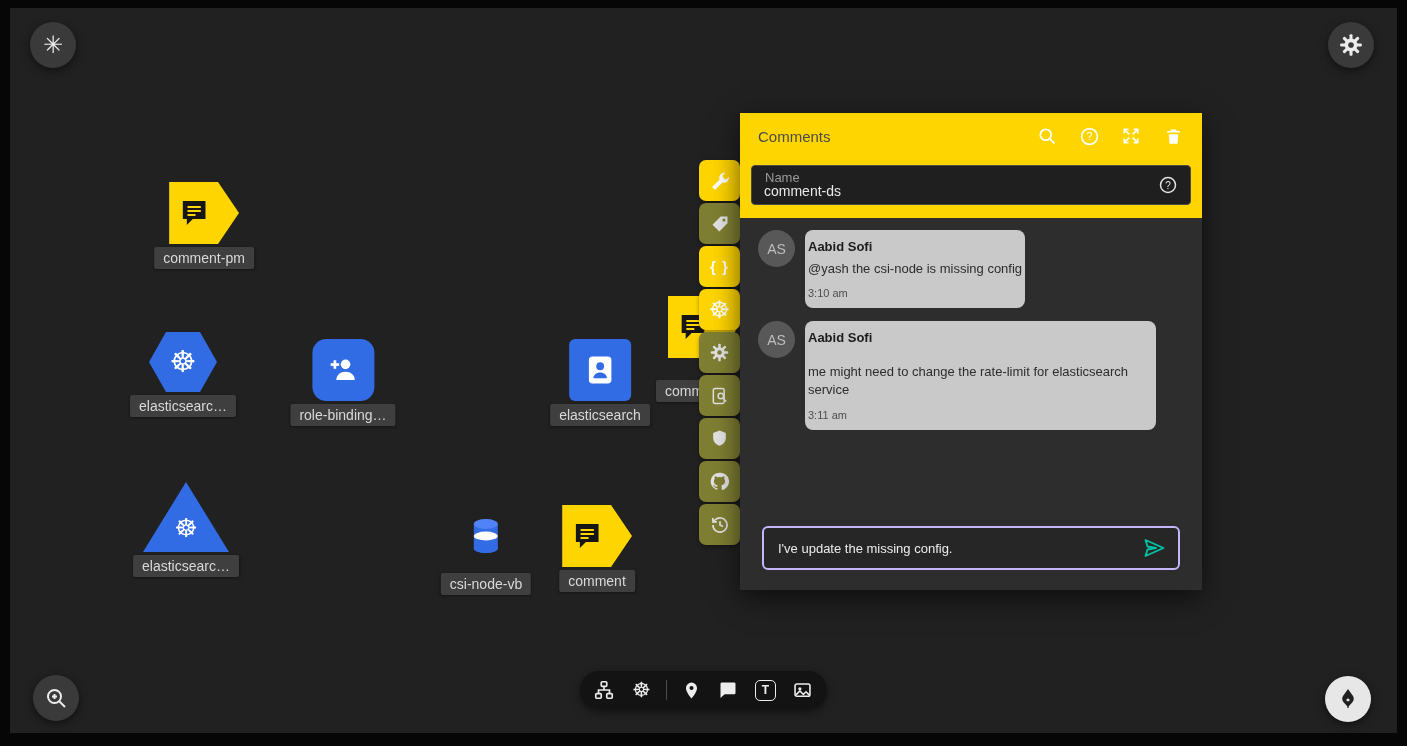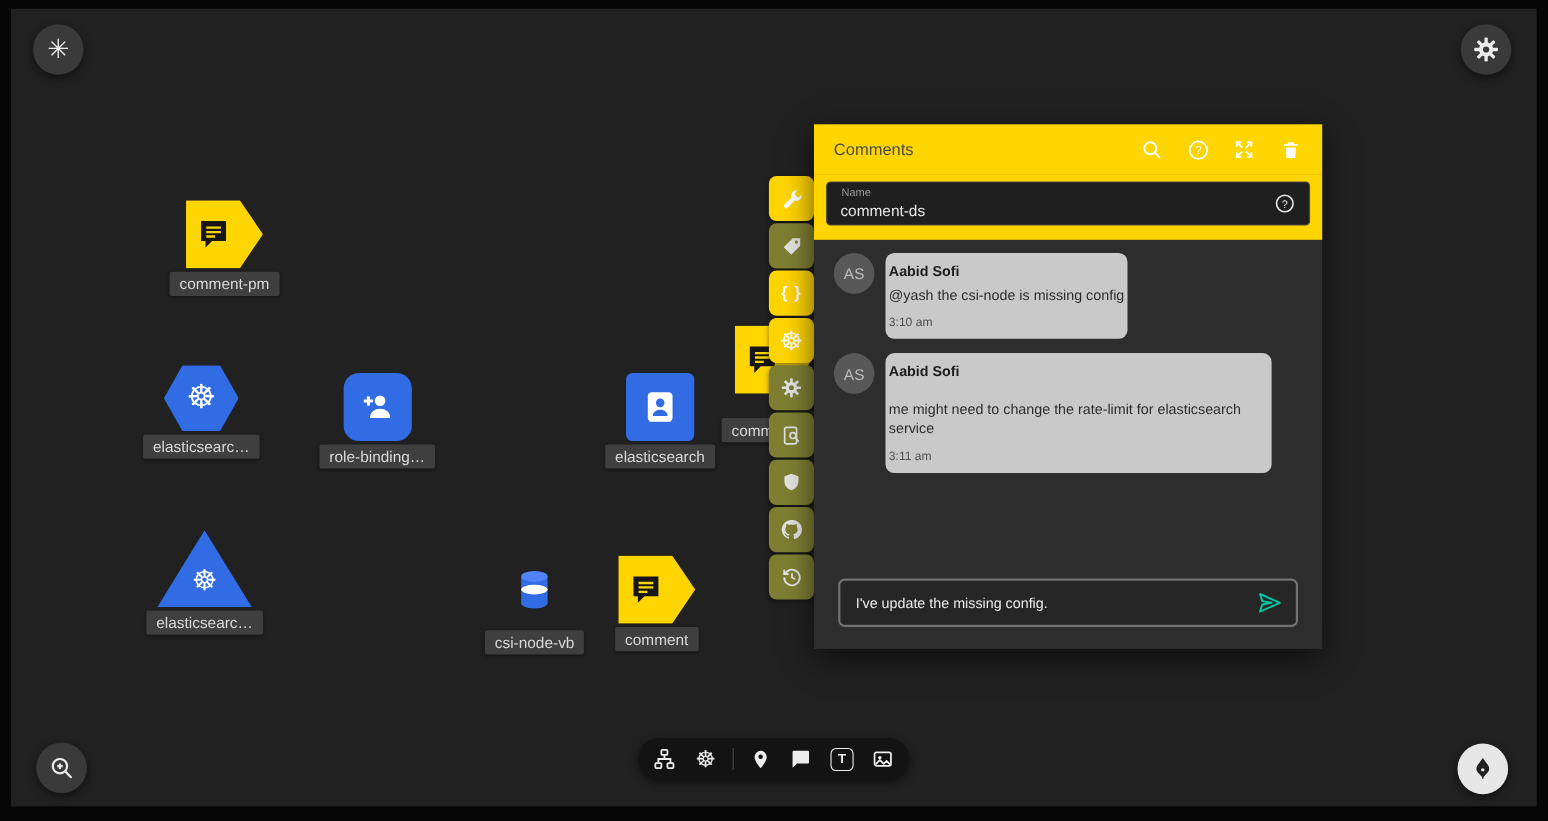--- a/index.html
+++ b/index.html
@@ -41,21 +41,21 @@
 
   
   .panel{position:absolute;left:740px;top:113px;width:462px;height:477px;background:#2d2d2d;z-index:30;
     box-shadow:0 8px 26px rgba(0,0,0,.6);display:flex;flex-direction:column;}
   .panel-head{height:46px;background:#FFD500;display:flex;align-items:center;padding:0 18px;gap:20px;flex-shrink:0;}
   .panel-title{color:#4a4a4a;font-size:15px;flex:1;}
   .head-icon{width:22px;height:22px;color:#fff;display:flex;align-items:center;justify-content:center;cursor:pointer;}
   .name-section{background:#FFD500;padding:6px 11px 13px;flex-shrink:0;}
   .name-field{position:relative;background:#1f1f1f;border:1px solid #4a4a4a;border-radius:4px;height:40px;
     display:flex;align-items:center;padding:0 12px;box-sizing:border-box;}
-  .name-label{position:absolute;top:4px;left:13px;font-size:10px;color:#9a9a9a;}
+  .name-label{position:absolute;top:4px;left:13px;font-size:13px;color:#9a9a9a;}
   .name-input{flex:1;background:transparent;border:none;color:#e8e8e8;font-size:14px;padding:12px 0 0;
     outline:none;font-family:inherit;}
   .name-help{color:#e3e3e3;display:flex;align-items:center;cursor:pointer;}
 
   .messages{flex:1;padding:12px 18px 0;overflow:hidden;}
   .msg{display:flex;gap:10px;margin-bottom:13px;}
   .msg.right{justify-content:flex-end;}
   .avatar{width:37px;height:37px;border-radius:50%;background:#585858;color:#bdbdbd;display:flex;
     align-items:center;justify-content:center;font-size:14px;flex-shrink:0;}
   .avatar.photo{background:none;overflow:hidden;}
@@ -63,21 +63,21 @@
   .bubble .author{font-weight:bold;color:#1c1c1c;font-size:13px;}
   .bubble .text{margin-top:6px;line-height:1.4;}
   .bubble.roomy .text{margin-top:18px;}
   .bubble .time{font-size:11px;color:#4e4e4e;margin-top:9px;}
   .bubble.dark{background:#49525a;color:#dfe3e6;}
   .bubble.dark .author{color:#f2f2f2;font-size:12px;}
   .bubble.dark .text{font-size:12px;}
   .bubble.dark .time{color:#a9b2b8;text-align:right;}
 
   .chat-row{padding:8px 22px 20px;flex-shrink:0;}
-  .chat-box{display:flex;align-items:center;border:2px solid #737373;border-radius:6px;height:40px;
+  .chat-box{display:flex;align-items:center;border:2px solid #c4b5fd;border-radius:6px;height:40px;
     padding:0 12px 0 6px;background:#262626;}
   .chat-input{flex:1;background:transparent;border:0;outline:0;color:#ececec;font-size:13px;
     padding:0 8px;font-family:inherit;}
   .send-btn{display:flex;align-items:center;cursor:pointer;color:#00C5A5;}
 
   
   .btoolbar{position:absolute;left:580px;top:671px;width:247px;height:38px;background:#131313;border-radius:19px;
     display:flex;align-items:center;justify-content:space-evenly;z-index:15;box-shadow:0 3px 8px rgba(0,0,0,.5);}
   .bt-icon{color:#ededed;display:flex;align-items:center;justify-content:center;width:26px;height:26px;cursor:pointer;}
   .bt-divider{width:1px;height:20px;background:#4a4a4a;}

